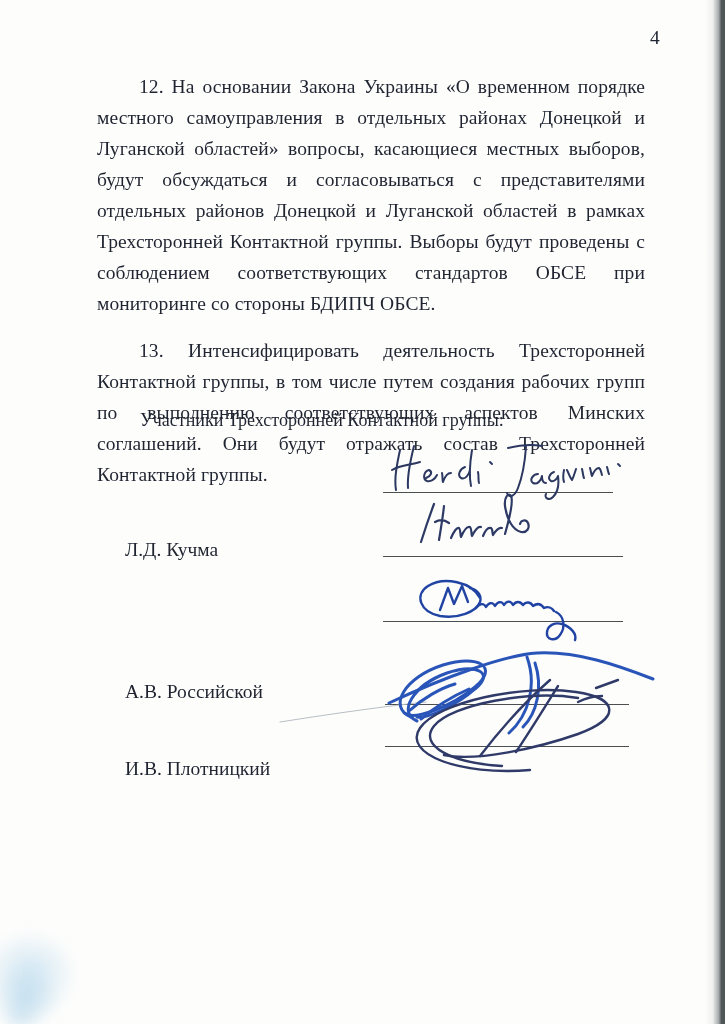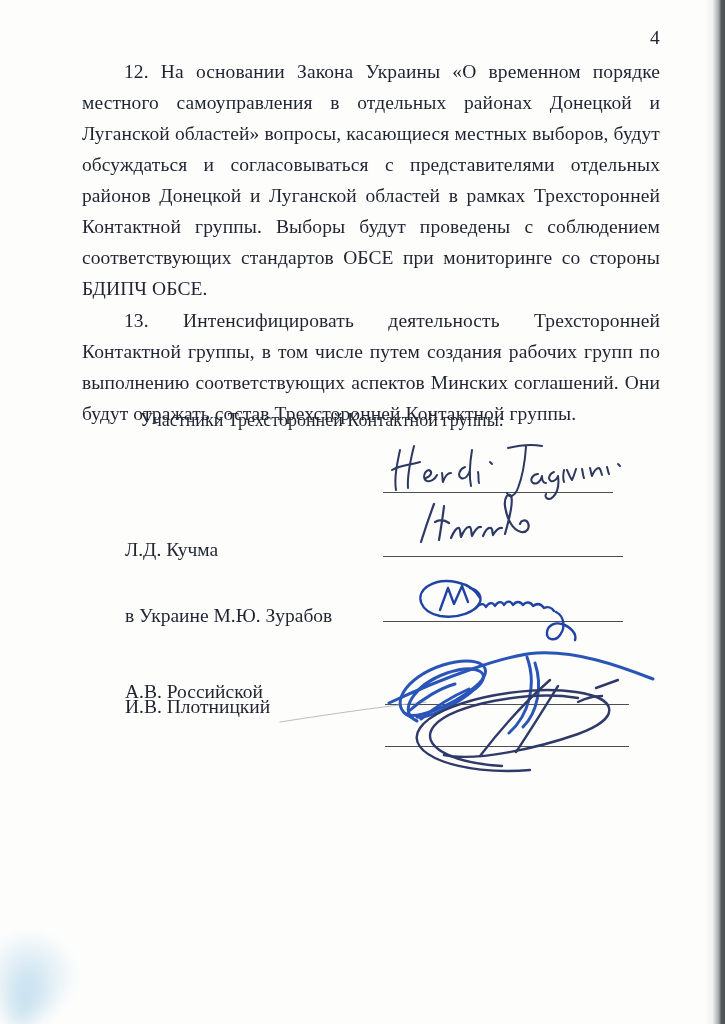--- a/index.html
+++ b/index.html
@@ -26,21 +26,21 @@
     background:radial-gradient(closest-side, rgba(140,195,228,0.38), rgba(140,195,228,0) 70%); }
   .stain3 { left:-10px; top:995px; width:60px; height:45px;
     background:radial-gradient(closest-side, rgba(150,200,230,0.30), rgba(150,200,230,0) 70%); }
 
   .page-number { position:absolute; left:650px; top:27px; font-size:19.5px; }
 
   .body-text {
     position:absolute; left:81px; top:55px; width:580px;
   }
   .para {
-    margin:1px; font-size:19.5px; line-height:31px;
+    margin:16px; font-size:19.5px; line-height:31px;
     text-align:justify; text-indent:42px;
     letter-spacing:0.1px;
   }
   .heading {
     position:absolute; left:128px; top:405px;
     font-size:18px; line-height:31px; white-space:nowrap;margin-left:12px;
   }
   .sig-label {
     position:absolute; left:125px;
     font-size:19.5px; line-height:28px; white-space:nowrap;
@@ -71,23 +71,22 @@
   <div class="page-number">4</div>
 
   <div class="body-text">
     <p class="para">12. На основании Закона Украины «О временном порядке местного самоуправления в отдельных районах Донецкой и Луганской областей» вопросы, касающиеся местных выборов, будут обсуждаться и согласовываться с представителями отдельных районов Донецкой и Луганской областей в рамках Трехсторонней Контактной группы. Выборы будут проведены с соблюдением соответствующих стандартов ОБСЕ при мониторинге со стороны БДИПЧ ОБСЕ.</p>
     <p class="para">13. Интенсифицировать деятельность Трехсторонней Контактной группы, в том числе путем создания рабочих групп по выполнению соответствующих аспектов Минских соглашений. Они будут отражать состав Трехсторонней Контактной группы.</p>
   </div>
 
   <div class="heading">Участники Трехсторонней Контактной группы:</div>
 
   <div class="sig-label" style="top:536px">Л.Д. Кучма</div>
-  <div class="sig-label" style="top:602px">в Украине М.Ю. Зурабов</div>
   <div class="sig-label" style="top:678px">А.В. Российской</div>
-  <div class="sig-label" style="top:693px">И.В. Плотницкий</div>
+  <div class="sig-label" style="top:755px">И.В. Плотницкий</div>
 
   <div class="sig-line" style="left:383px; top:492px; width:230px"></div>
   <div class="sig-line" style="left:383px; top:556px; width:240px"></div>
   <div class="sig-line" style="left:383px; top:621px; width:240px"></div>
   <div class="sig-line" style="left:385px; top:704px; width:244px"></div>
   <div class="sig-line" style="left:385px; top:746px; width:244px"></div>
 
   <svg class="sig-svg pencil" style="left:278px; top:698px" width="150" height="28" viewBox="0 0 150 28">
     <path d="M2,24 C40,18 100,9 148,4"></path>
   </svg>

